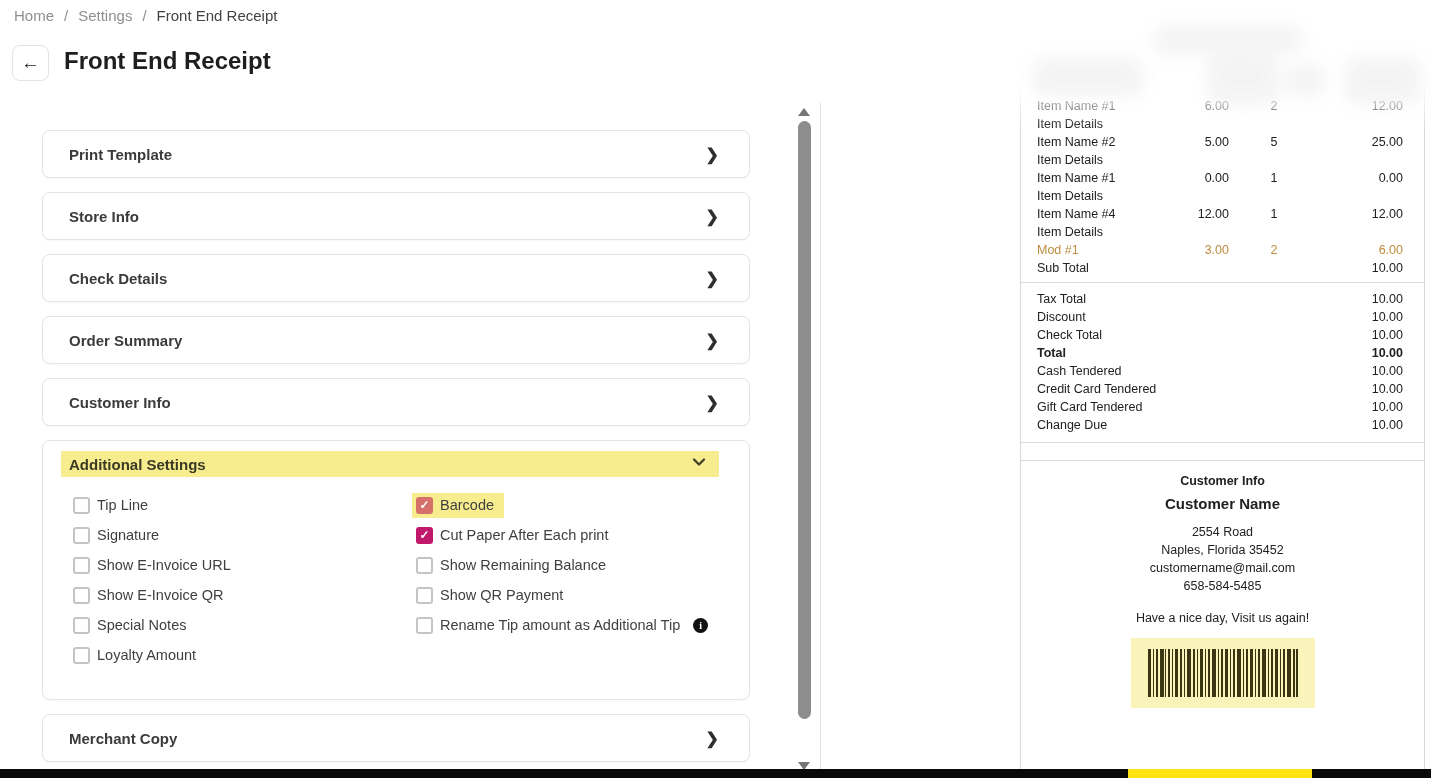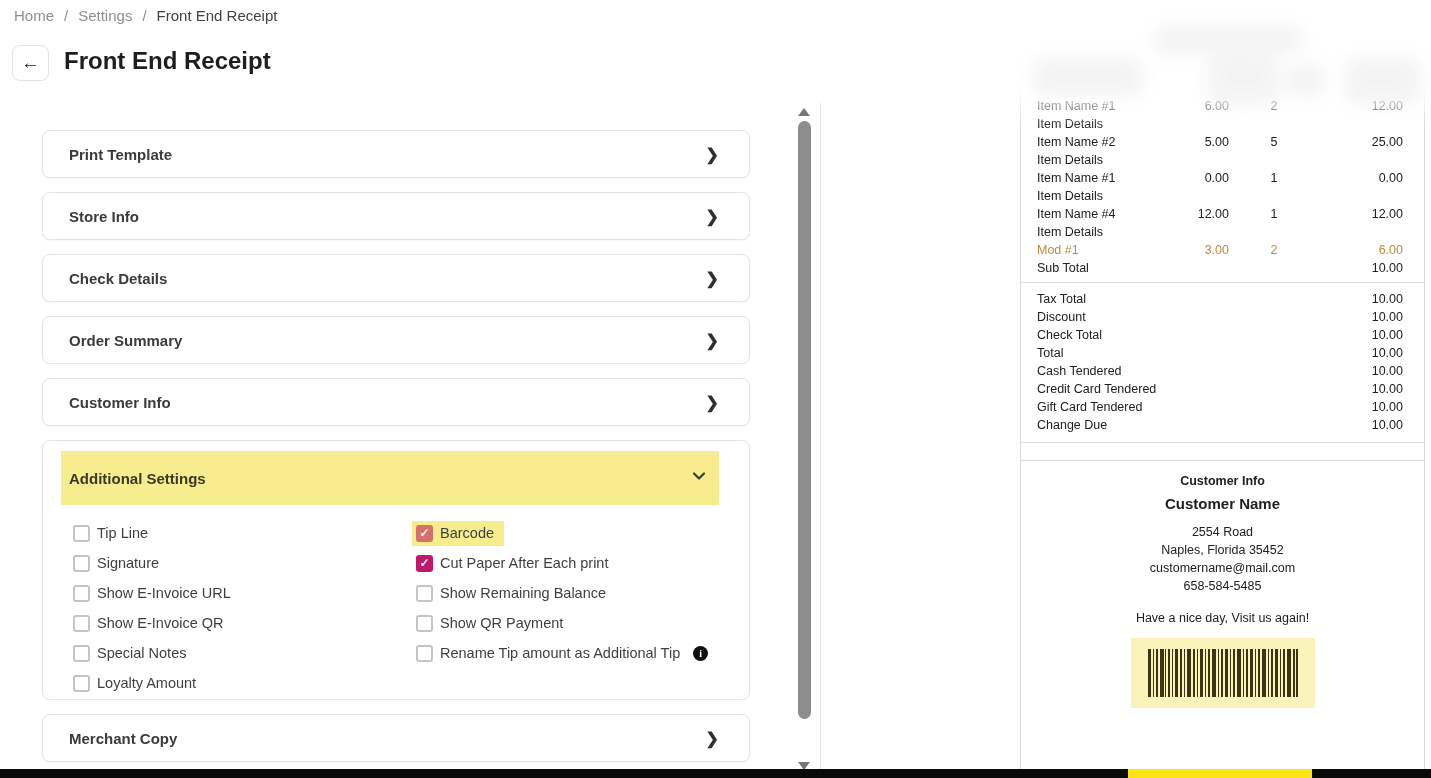--- a/index.html
+++ b/index.html
@@ -19,21 +19,21 @@
 
   
   .panel { position:absolute; left:42px; top:130px; width:708px; }
   .card { border:1px solid #e4e4e4; border-radius:8px; background:#fff;
     box-shadow:0 1px 2px rgba(0,0,0,0.04); margin-bottom:14px; }
   .card.collapsed { height:48px; display:flex; align-items:center; padding:0 30px 0 26px; cursor:pointer; }
   .card-label { flex:1; font-size:15px; font-weight:700; color:#3b3b3b; }
   .chev-r { font-size:16px; font-weight:700; color:#2e2e2e; }
 
   .card.expanded { height:260px; padding-bottom:15px; }
-  .acc-header { margin:10px 30px 0 18px; height:54px; background:#f7ec8e;
+  .acc-header { margin:10px 30px 0 18px; height:26px; background:#f7ec8e;
     display:flex; align-items:center; padding:0 12px 0 8px; cursor:pointer; }
   .acc-header .card-label { color:#3a3a24; }
   .options { margin:13px 0 0 26px; display:grid; grid-template-columns:343px 1fr; grid-auto-flow:column;
     grid-template-rows:repeat(6,30px); }
   .opt { display:flex; align-items:center; }
   .opt-inner { display:flex; align-items:center; gap:7px; padding:4px 10px 4px 4px; }
   .opt-inner[data-highlight="true"] { background:#f7ec8e; }
   .cb { width:17px; height:17px; border:2px solid #c4c4c4; border-radius:3px; background:#fff;
     display:flex; align-items:center; justify-content:center; flex:0 0 auto; cursor:pointer; }
   .cb[data-checked="true"] { border-color:transparent; background:#c2186b; }
@@ -67,21 +67,21 @@
   .r-items { margin-top:97px; padding:0 21px 0 16px; }
   .r-row { display:grid; grid-template-columns:1fr 80px 90px 84px; height:18px; align-items:center; }
   .r-row .c-price { text-align:right; }
   .r-row .c-qty { text-align:center; }
   .r-row .c-total { text-align:right; }
   .r-details { height:18px; line-height:18px; }
   .r-row.mod { color:#bd8a3e; }
   .r-sep { border-top:1px solid #dcdcdc; margin-top:5px; }
   .r-totals { padding:7px 21px 0 16px; }
   .t-row { display:flex; justify-content:space-between; height:18px; align-items:center; }
-  .t-row.strong { font-weight:400;gap:48px; }
+  .t-row.strong { font-weight:700;gap:48px; }
   .total-line { margin-top:42px; padding:0 34px 0 16px; height:22px;
     display:flex; justify-content:flex-end; align-items:flex-end; }
   .total-line .lbl { font-size:13px; color:#1c1c1c; }
   .total-line .blank { width:100px; border-bottom:1px solid #4a4a4a; margin-left:24px; height:14px; }
   .r-sep2 { border-top:1px solid #dcdcdc; margin-top:8px; }
   .r-sep3 { border-top:1px solid #dcdcdc; margin-top:17px; }
 
   .r-customer { text-align:center; padding-top:13px; }
   .cust-title { font-weight:700; font-size:12.5px; }
   .cust-name { font-weight:700; font-size:15px; margin-top:7px; }

